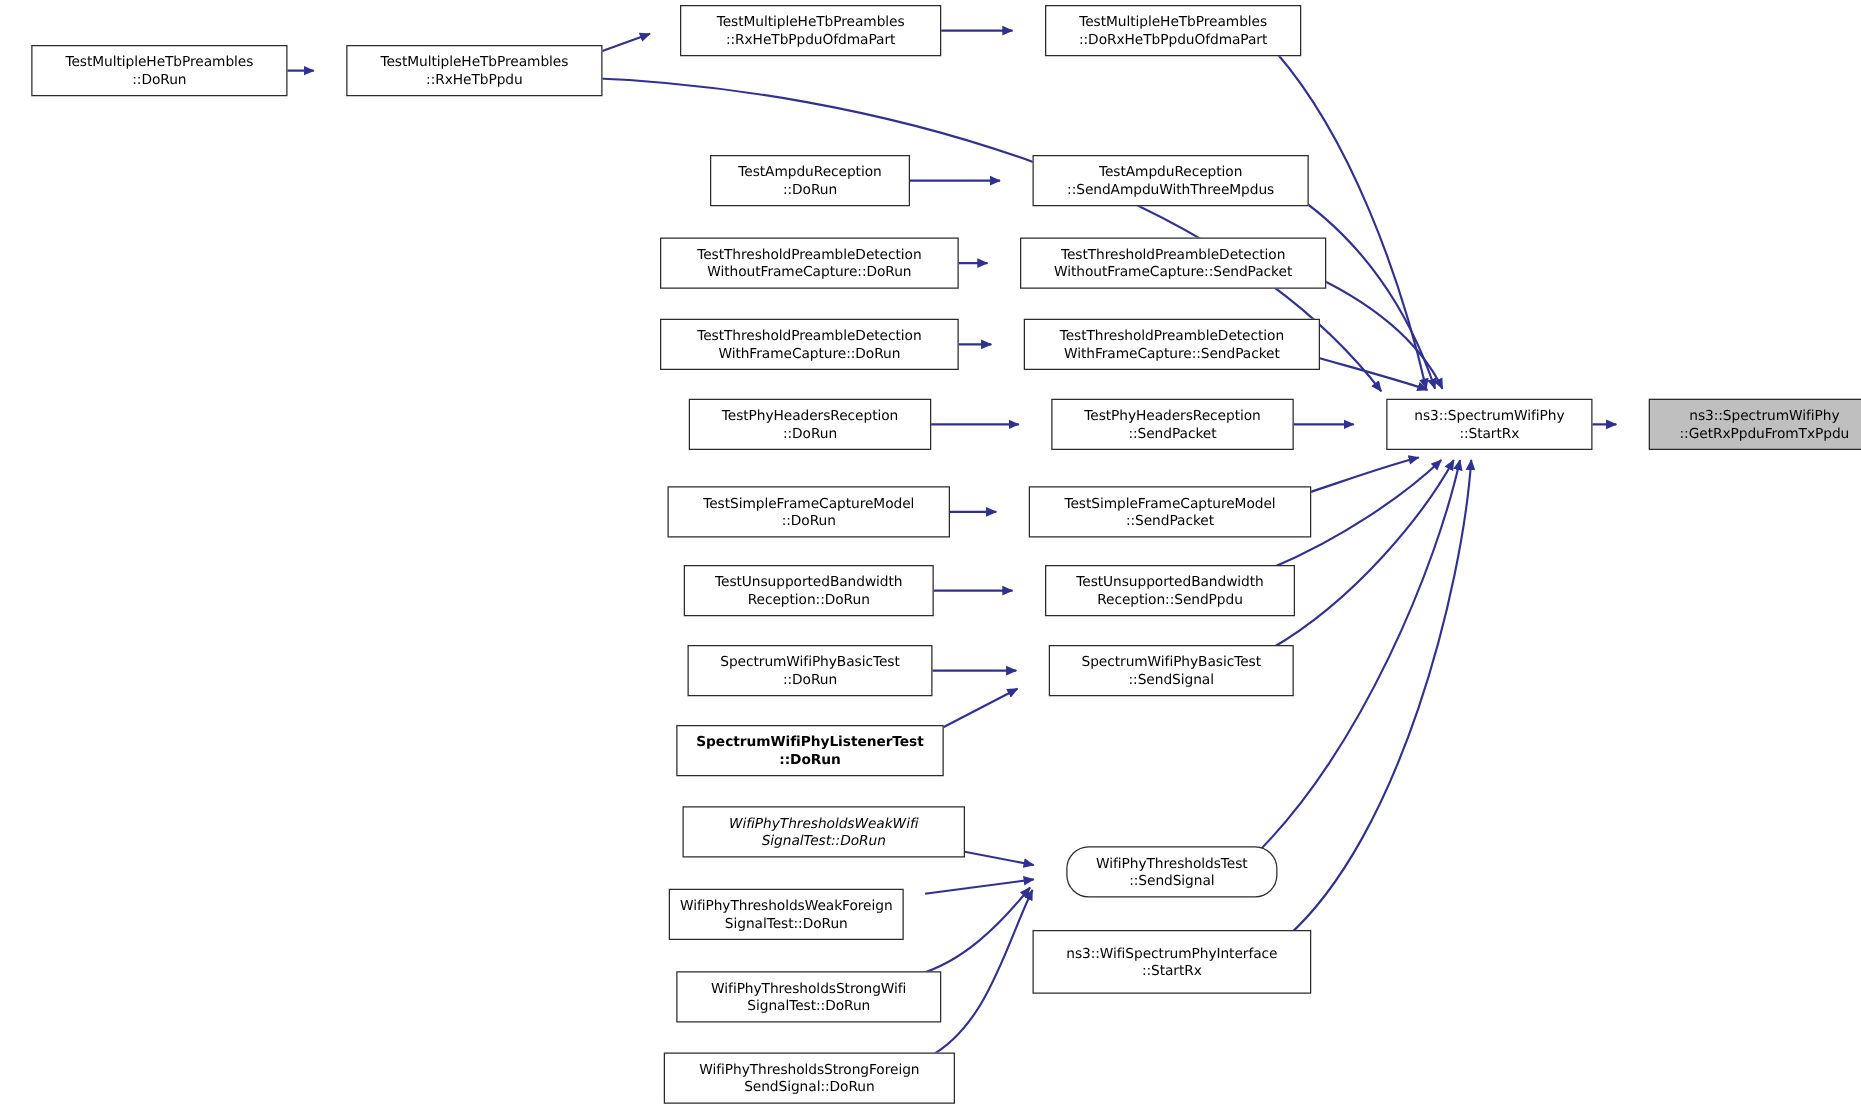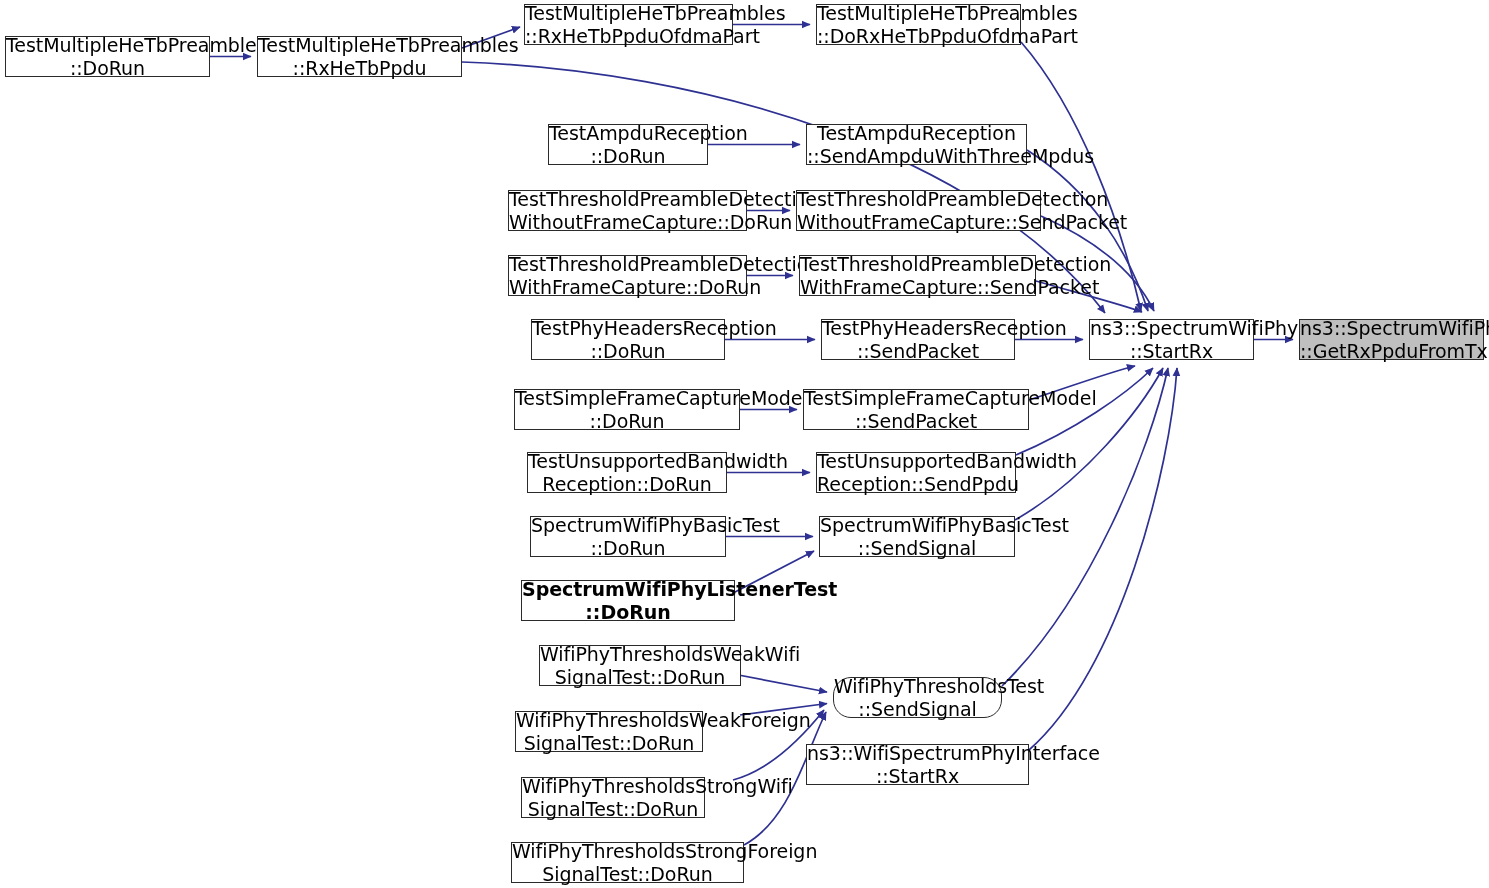--- a/index.html
+++ b/index.html
@@ -25,29 +25,30 @@
     width: 1489px;
     height: 888px;
     pointer-events: none;
   }
   .node {
     position: absolute;
     box-sizing: border-box;
     border: 1px solid #2b2b2b;
     background: #ffffff;
     color: #000000;
-    font-size: 19px;
+    font-size: 11px;
     line-height: 1.19;
     text-align: center;
     display: flex;
     align-items: center;
     justify-content: center;
     letter-spacing: -0.05px;
     white-space: pre-line;
     z-index: 5;
+    margin-left: 20px;
   }
   .node.highlight {
     background: #bfbfbf;
     border-color: #2b2b2b;
   }
   .node span {
     display: block;
     width: 100%;
     padding: 0 2px;
   }
@@ -148,30 +149,30 @@
       <div class="node" style="left: 527px; top: 452px; width: 200px; height: 41px;"><span>TestUnsupportedBandwidth
 Reception::DoRun</span></div>
       <div class="node" style="left: 816px; top: 452px; width: 200px; height: 41px;"><span>TestUnsupportedBandwidth
 Reception::SendPpdu</span></div>
       <div class="node" style="left: 530px; top: 516px; width: 196px; height: 41px;"><span>SpectrumWifiPhyBasicTest
 ::DoRun</span></div>
       <div class="node" style="left: 819px; top: 516px; width: 196px; height: 41px;"><span>SpectrumWifiPhyBasicTest
 ::SendSignal</span></div>
       <div class="node" style="left: 521px; top: 580px; width: 214px; height: 41px; font-weight: bold;"><span>SpectrumWifiPhyListenerTest
 ::DoRun</span></div>
-      <div class="node" style="left: 539px; top: 645px; width: 202px; height: 41px;"><span>WifiPhyThresholdsWeakWifi
+      <div class="node" style="left: 526px; top: 645px; width: 226px; height: 41px; font-style: italic;"><span>WifiPhyThresholdsWeakWifi
 SignalTest::DoRun</span></div>
       <div class="node" style="left: 515px; top: 711px; width: 188px; height: 41px;"><span>WifiPhyThresholdsWeakForeign
 SignalTest::DoRun</span></div>
-      <div class="node" style="left: 521px; top: 777px; width: 184px; height: 41px;"><span>WifiPhyThresholdsStrongWifi
+      <div class="node" style="left: 521px; top: 777px; width: 212px; height: 41px;"><span>WifiPhyThresholdsStrongWifi
 SignalTest::DoRun</span></div>
       <div class="node" style="left: 511px; top: 842px; width: 233px; height: 41px;"><span>WifiPhyThresholdsStrongForeign
-SignalTest::DoRun</span></div>
+SendSignal::DoRun</span></div>
       <div class="node" style="left: 833px; top: 677px; width: 169px; height: 41px; border-radius: 18px;"><span>WifiPhyThresholdsTest
 ::SendSignal</span></div>
-      <div class="node" style="left: 806px; top: 744px; width: 223px; height: 41px;"><span>ns3::WifiSpectrumPhyInterface
+      <div class="node" style="left: 806px; top: 744px; width: 223px; height: 51px;"><span>ns3::WifiSpectrumPhyInterface
 ::StartRx</span></div>
       <div class="node" style="left: 1089px; top: 319px; width: 165px; height: 41px;"><span>ns3::SpectrumWifiPhy
 ::StartRx</span></div>
       <div class="node highlight" style="left: 1299px; top: 319px; width: 185px; height: 41px; background: rgb(191, 191, 191);"><span>ns3::SpectrumWifiPhy
 ::GetRxPpduFromTxPpdu</span></div>
     </div>
 </div>
 
 </body></html>

